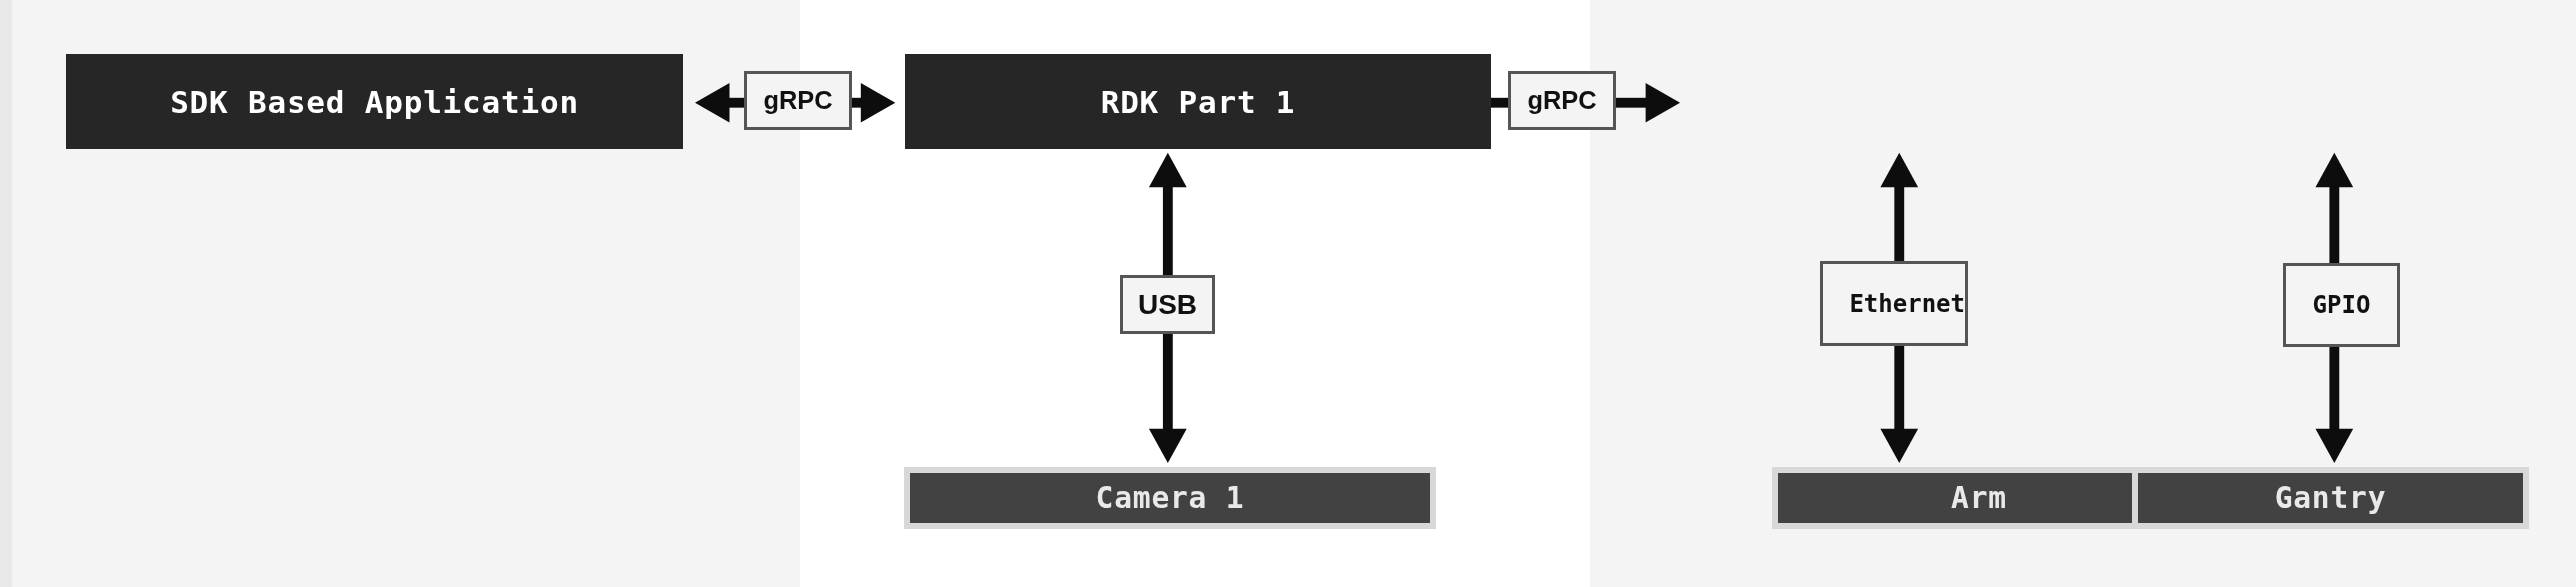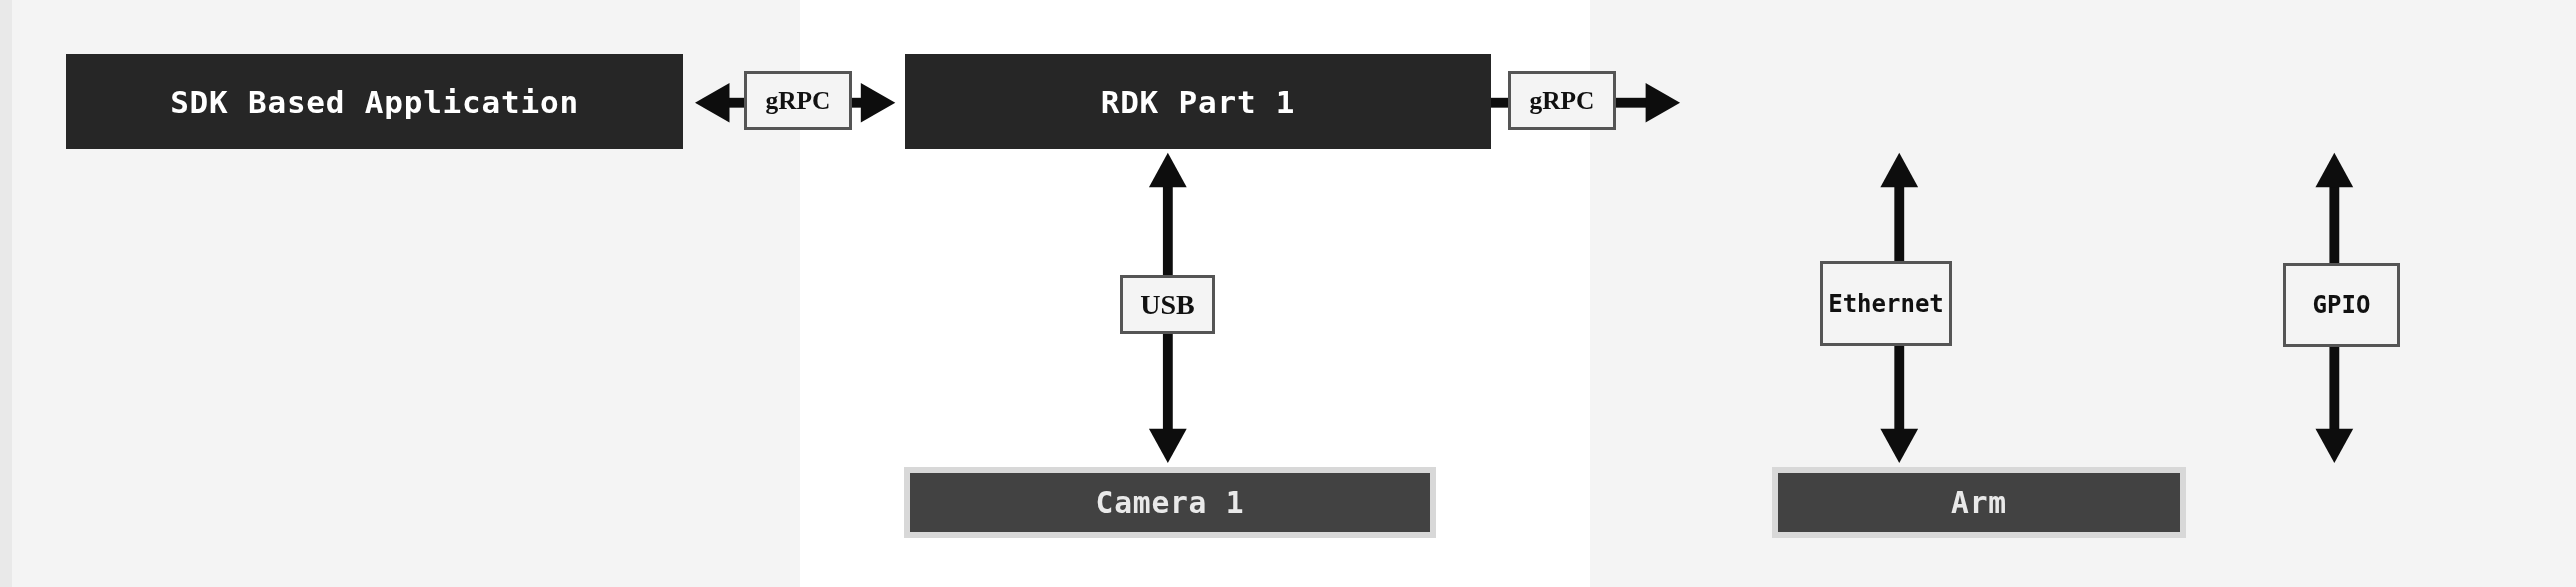--- a/index.html
+++ b/index.html
@@ -36,48 +36,48 @@
     display: flex; align-items: center; justify-content: center;
     font-weight: bold; font-size: 31px;
     letter-spacing: 0.8px;
   }
   #node-sdk  { left: 54px;   width: 617px;  }
   #node-rdk1 { left: 893px; width: 586px;  }
   #node-rdk2 { left: 1678px; width: 844px; }
 
   .device {
     position: absolute;
-    top: 467px; height: 71px;
+    top: 467px; height: 62px;
     box-sizing: border-box;
     background: var(--device-fill, #424242);
     border: 6.6px solid var(--device-border, #d8d8d8);
     color: var(--device-text, #e9e9e9);
     display: flex; align-items: center; justify-content: center;
     font-weight: bold; font-size: 29.6px;
     letter-spacing: 0.8px;
   }
   #device-camera { left: 892px; width: 532px; }
   #device-arm    { left: 1760px; width: 414px; }
   #device-gantry { left: 2120px; width: 397px; }
 
   .label-box {
     position: absolute;
     box-sizing: border-box;
     background: var(--label-fill, #f4f4f4);
     border: 3.3px solid var(--label-border, #555555);
     color: var(--label-text, #111111);
     display: flex; align-items: center; justify-content: center;
   }
-  .label-sans { font-family: Liberation Serif, serif; font-weight: bold; }
+  .label-sans { font-family: Liberation Sans, sans-serif; font-weight: bold; }
   .label-mono { font-family: "DejaVu Sans Mono", monospace; font-weight: bold; font-size: 24px; }
 
   #label-grpc-left  { left: 732px;  top: 71px;  width: 108px; height: 59px;  font-size: 25.4px; }
   #label-grpc-right { left: 1496px; top: 71px;  width: 108px; height: 59px;  font-size: 25.4px; }
   #label-usb        { left: 1108px; top: 275px; width: 95px; height: 59px;  font-size: 28px; }
-  #label-ethernet   { left: 1808px; top: 261px; width: 132px; height: 85px; }
+  #label-ethernet   { left: 1808px; top: 261px; width: 148px; height: 85px; justify-content: flex-end; }
   #label-gpio       { left: 2271px; top: 263px; width: 117px; height: 84px; }
 </style>
 </head>
 <body>
 
 <div id="canvas">
 
   <div class="band-white"></div>
 
   <svg class="arrow-layer" viewBox="0 0 3138 716" aria-hidden="true">
@@ -143,15 +143,18 @@
   </div>
 
   <div id="device-camera" class="device">
     <span>Camera 1</span>
   </div>
 
   <div id="device-arm" class="device">
     <span>Arm</span>
   </div>
 
+  <div id="device-gantry" class="device">
+    <span>Gantry</span>
+  </div>
 
 </div>
 
 
 </body></html>

